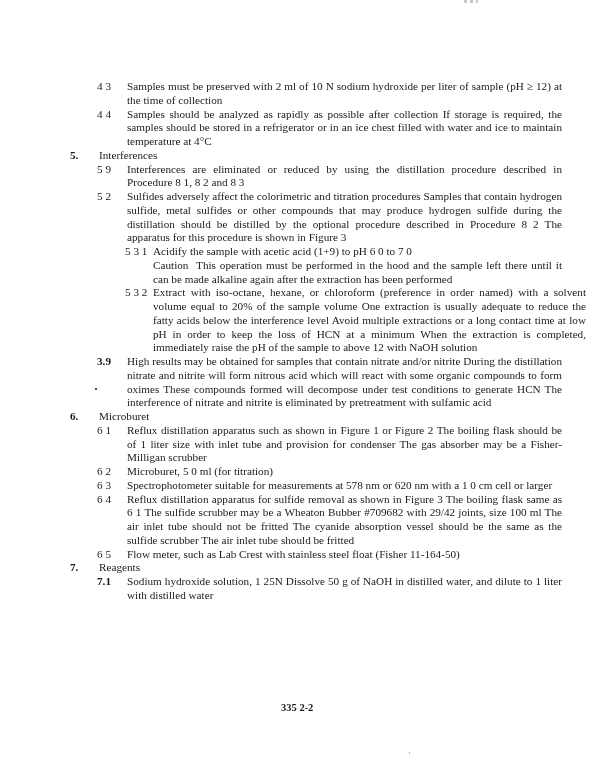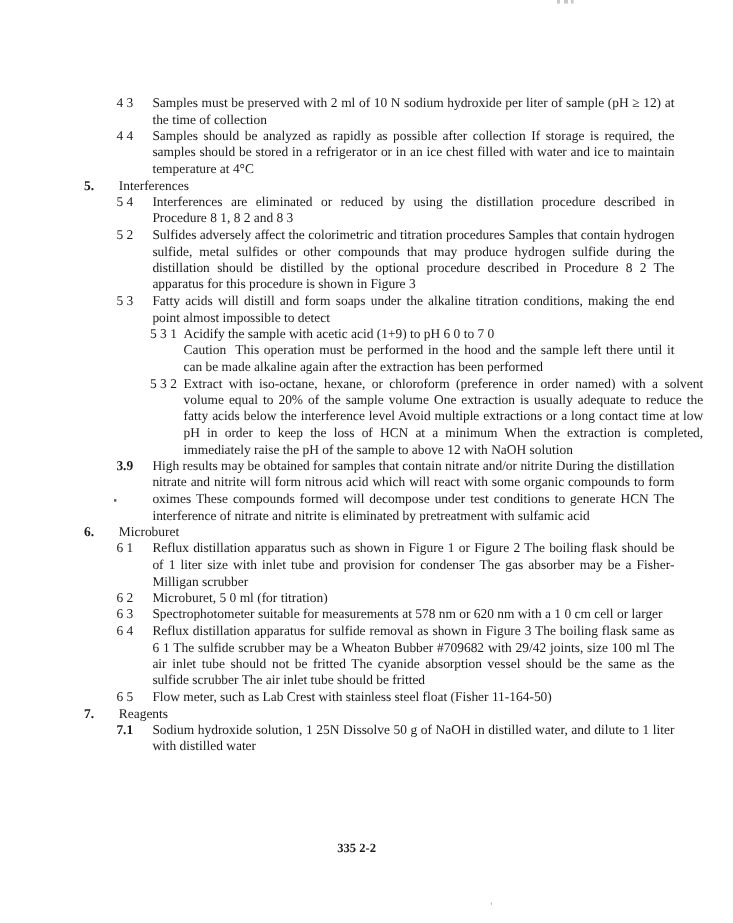--- a/index.html
+++ b/index.html
@@ -52,30 +52,26 @@
     <div class="row item">
       <span class="num">4 4</span>
       <span>Samples should be analyzed as rapidly as possible after collection  If storage is required, the samples should be stored in a refrigerator or in an ice chest filled with water and ice to maintain temperature at 4°C</span>
     </div>
 
     <div class="row sec">
       <span class="num">5.</span>
       <span>Interferences</span>
     </div>
     <div class="row item">
-      <span class="num">5 4</span>
+      <span class="num">5 9</span>
       <span>Interferences are eliminated or reduced by using the distillation procedure described in Procedure 8 1, 8 2 and 8 3</span>
     </div>
     <div class="row item">
       <span class="num">5 2</span>
       <span>Sulfides adversely affect the colorimetric and titration procedures  Samples that contain hydrogen sulfide, metal sulfides or other compounds that may produce hydrogen sulfide during the distillation should be distilled by the optional procedure described in Procedure 8 2  The apparatus for this procedure is shown in Figure 3</span>
-    </div>
-    <div class="row item">
-      <span class="num">5 3</span>
-      <span>Fatty acids will distill and form soaps under the alkaline titration conditions, making the end point almost impossible to detect</span>
     </div>
     <div class="row sub">
       <span class="num">5 3 1</span>
       <span>Acidify the sample with acetic acid (1+9) to pH 6 0 to 7 0</span>
     </div>
     <div class="row caution">
       <span class="u">Caution</span>&nbsp;
       <span>This operation must be performed in the hood and the sample left there until it can be made alkaline again after the extraction has been performed</span>
     </div>
     <div class="row sub">

